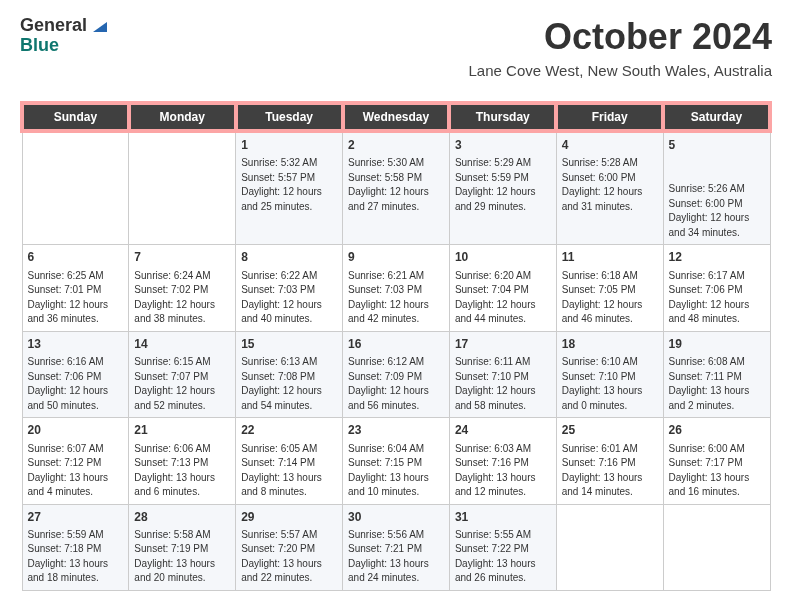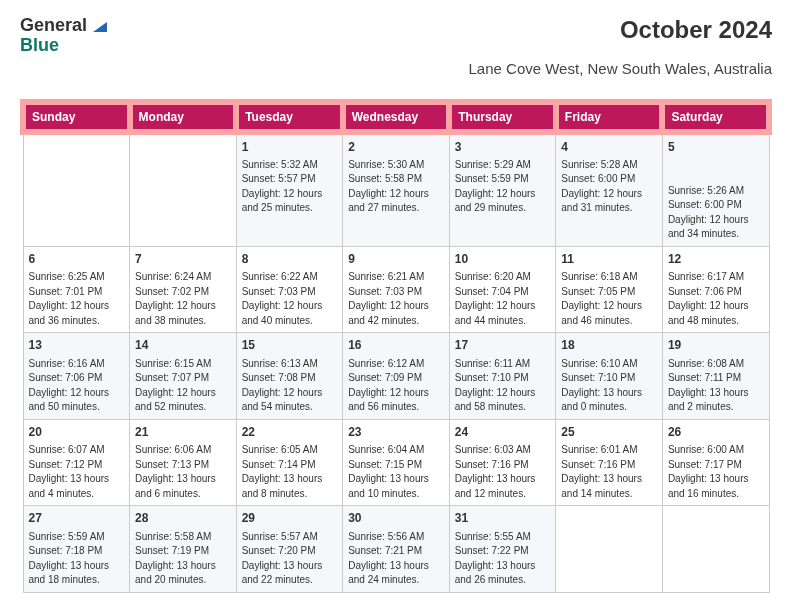--- a/index.html
+++ b/index.html
@@ -25,44 +25,44 @@
       font-size: 18px;
       font-weight: bold;
       color: #333;
     }
     .logo-blue {
       font-size: 18px;
       font-weight: bold;
       color: #0f766e;
     }
     .month-title {
-      font-size: 24px;
+      font-size: 36px;
       font-weight: bold;
       color: #333;
       text-align: left;
     }
     .subtitle {
       text-align: right;
       font-size: 15px;
       color: #444;
       margin-bottom: 22px;
     }
     table {
       width: 100%;
       border-collapse: collapse;
       font-size: 10.5px;
     }
     thead th {
-      background-color: #be185d;
+      background-color: #404040;
       color: #fff;
-      text-align: left;
+      text-align: center;
       padding: 5px 6px;
       font-size: 12px;
       font-weight: bold;
-      border: 6px solid #fca5a5;
+      border: 4px solid #fca5a5;
     }
     tbody td {
       border: 1px solid #ccc;
       vertical-align: top;
       padding: 4px 5px;
       width: 14.28%;
       height: 80px;
       color: #333;
       line-height: 1.45;
     }

